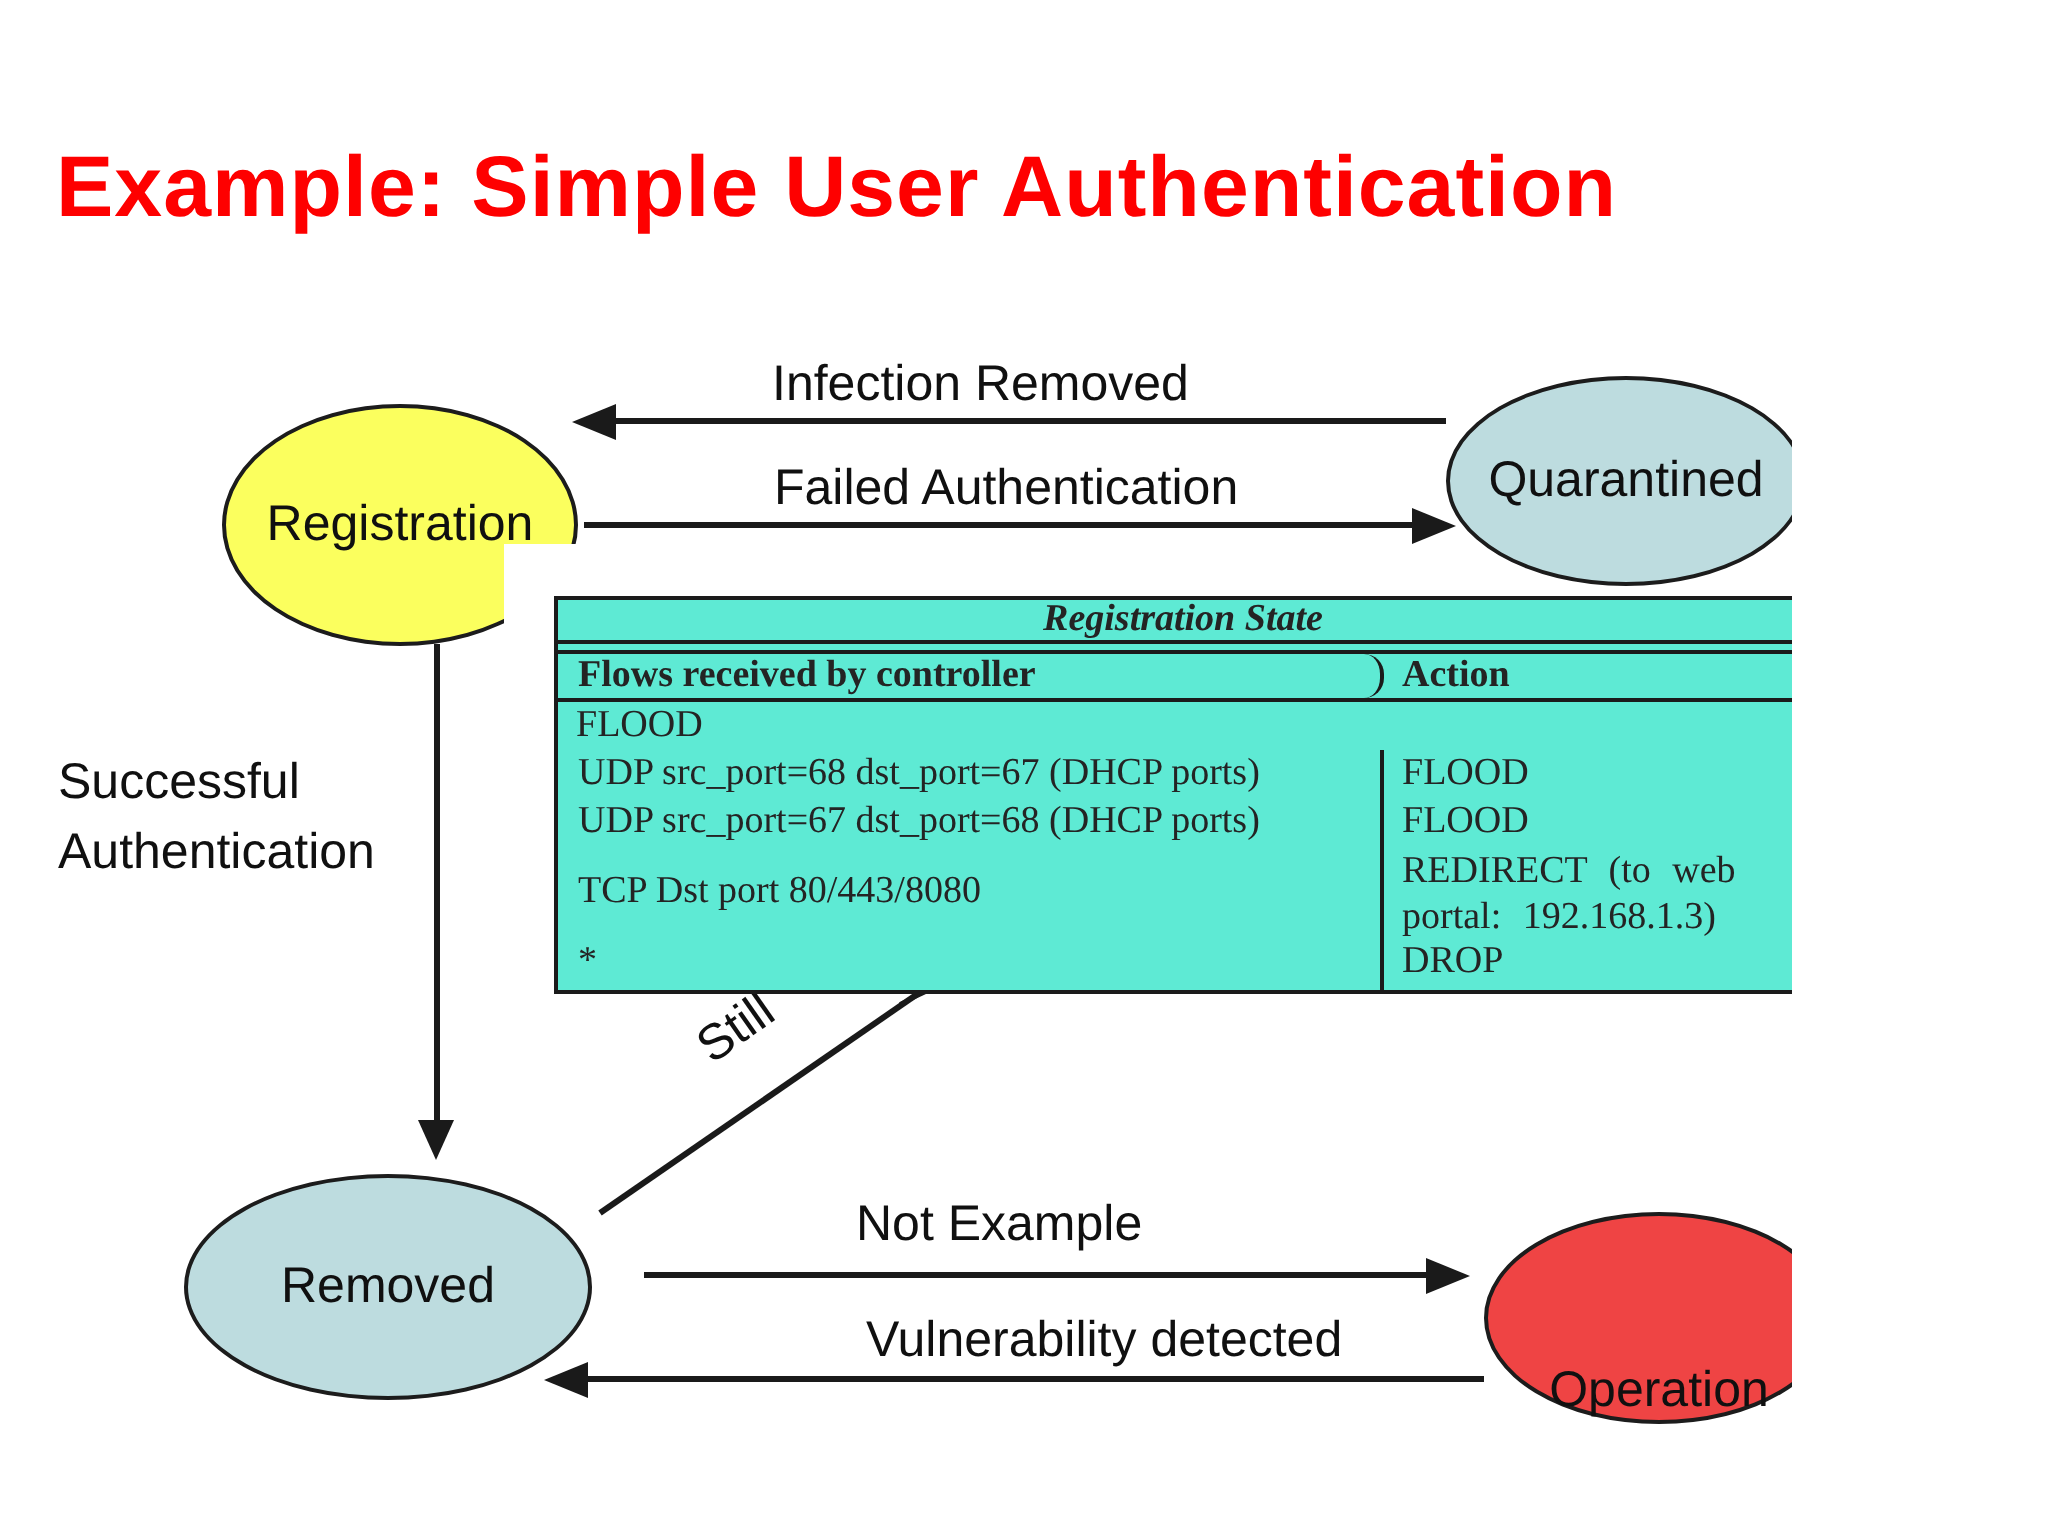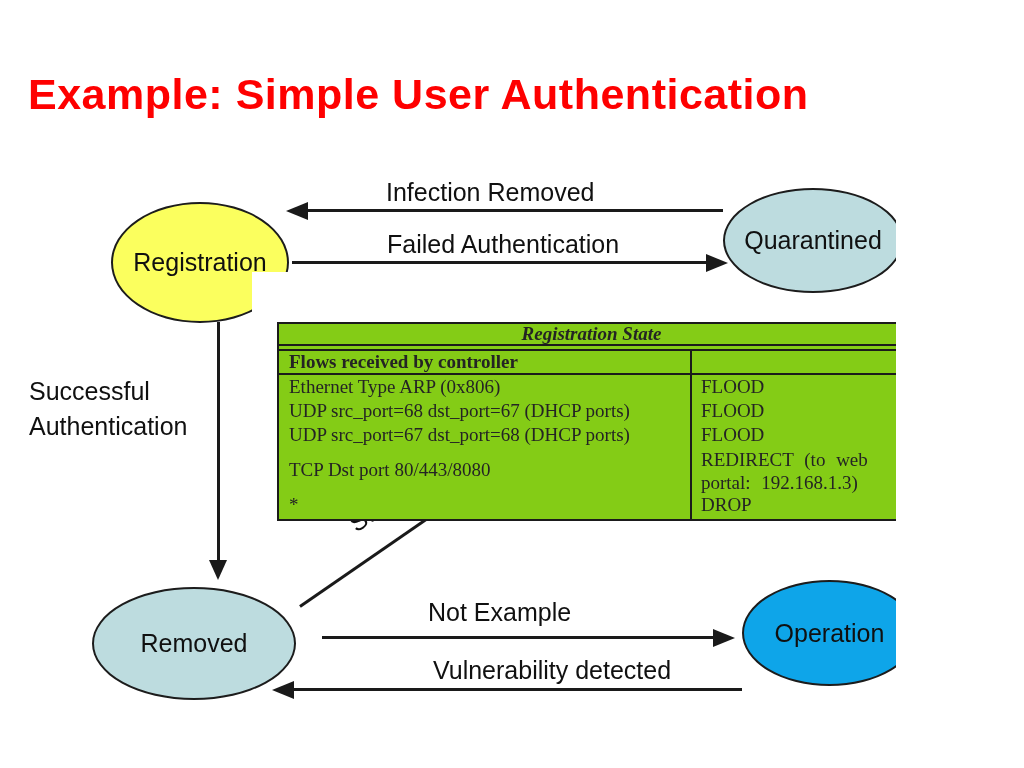--- a/index.html
+++ b/index.html
@@ -10,21 +10,21 @@
   .title{position:absolute;left:28px;top:70px;font-size:43px;font-weight:bold;
          color:#fe0000;letter-spacing:.5px;white-space:nowrap;}
 
   
   .state{position:absolute;border:2px solid #1c1c1c;border-radius:50%;
          display:flex;align-items:center;justify-content:center;
          font-size:25px;color:#101010;}
   .e-reg {left:111px;top:202px;width:174px;height:117px;background:#fbff5e;z-index:2;}
   .e-quar{left:723px;top:188px;width:176px;height:101px;background:#bddcdf;z-index:6;}
   .e-scan{left:92px; top:587px;width:200px;height:109px;background:#bddcdf;z-index:2;}
-  .e-oper{left:742px;top:580px;width:171px;height:102px;background:#0ea5e9;z-index:2;}
+  .e-oper{left:742px;top:606px;width:171px;height:102px;background:#ef4444;z-index:2;align-items:flex-end;}
 
   
   .tlabel{position:absolute;font-size:25px;color:#101010;white-space:nowrap;z-index:3;}
   .l-infection{left:386px;top:178px;}
   .l-failed{left:387px;top:230px;}
   .l-success{left:29px;top:374px;width:220px;line-height:35px;white-space:normal;}
   .l-notinf{left:428px;top:598px;}
   .l-vuln{left:433px;top:656px;}
   .l-still{left:348px;top:500px;transform:rotate(-35deg);z-index:1;}
 
@@ -45,28 +45,28 @@
   .h-down {left:209px;top:560px;border-left:9px solid transparent;border-right:9px solid transparent;border-top:20px solid #1a1a1a;}
   .h-right2{left:713px;top:629px;border-top:9px solid transparent;border-bottom:9px solid transparent;border-left:22px solid #1a1a1a;}
   .h-left2{left:272px;top:681px;border-top:9px solid transparent;border-bottom:9px solid transparent;border-right:22px solid #1a1a1a;}
 
   
   .tbl-wrap{position:absolute;left:252px;top:272px;width:663px;height:222px;
             background:#ffffff;z-index:5;box-sizing:border-box;
             padding:26px 0 0 25px;}
   .tbl{width:629px;box-sizing:border-box;border:2px solid #1b1b1b;
        font-family:"Liberation Serif",serif;font-size:19px;color:#242424;
-       background:#84cc16;margin-top:24px;}
+       background:#5eead4;}
   .tbl-title{height:20px;line-height:20px;text-align:center;font-style:italic;font-weight:600;}
   .tbl-dbl{height:3px;border-top:2px solid #1b1b1b;border-bottom:2px solid #1b1b1b;}
   .trow{display:flex;box-sizing:border-box;}
   .c1{flex:0 0 413px;box-sizing:border-box;border-right:2px solid #1b1b1b;padding-left:10px;}
   .c2{flex:1;box-sizing:border-box;padding-left:9px;}
   .thead{font-weight:bold;border-bottom:2px solid #1b1b1b;}
-  .thead .c1,.thead .c2{height:22px;line-height:22px;}
+  .thead .c1,.thead .c2{height:22px;line-height:22px;border-radius:10px;}
   .r-std .c1,.r-std .c2{height:24px;line-height:24px;white-space:nowrap;}
   .r-tall{height:46px;}
   .r-tall .c1{display:flex;align-items:center;white-space:nowrap;}
   .r-tall .c2{line-height:23px;padding-top:1px;word-spacing:6px;padding-right:1px;}
   .r-last .c1,.r-last .c2{height:26px;line-height:24px;}
 
   .pagenum{position:absolute;left:986px;top:731px;font-size:19px;color:#4c1d95;}
 </style>
 </head>
 <body>
@@ -107,23 +107,23 @@
   <div class="state e-oper">
     <span>Operation</span>
   </div>
 
   <div class="tbl-wrap">
     <div class="tbl">
       <div class="tbl-title">Registration State</div>
       <div class="tbl-dbl"></div>
       <div class="trow thead">
         <div class="c1">Flows received by controller</div>
+        <div class="c2">Action</div>
       </div>
       <div class="trow r-std">
-        <div class="c1">Ethernet Type ARP (0x806)</div>
         <div class="c2">FLOOD</div>
       </div>
       <div class="trow r-std">
         <div class="c1">UDP src_port=68 dst_port=67 (DHCP ports)</div>
         <div class="c2">FLOOD</div>
       </div>
       <div class="trow r-std">
         <div class="c1">UDP src_port=67 dst_port=68 (DHCP ports)</div>
         <div class="c2">FLOOD</div>
       </div>

